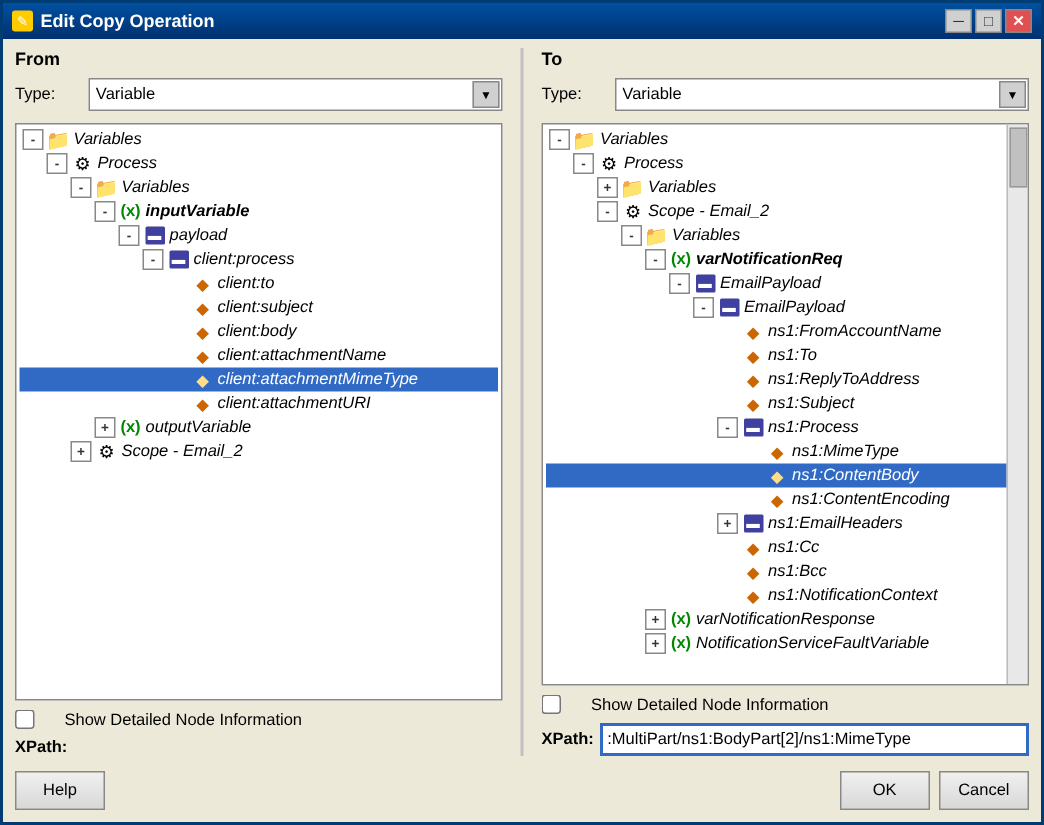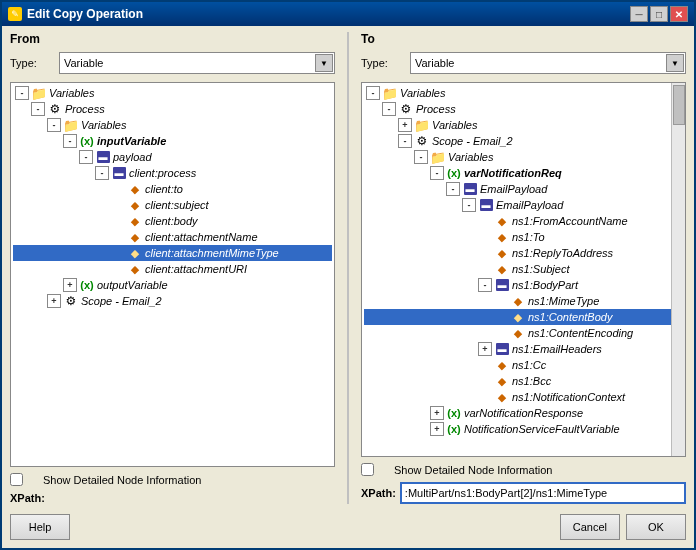--- a/index.html
+++ b/index.html
@@ -647,21 +647,21 @@
             <span class="indent"></span>
             <span class="indent"></span>
             <span class="indent"></span>
             <span class="indent"></span>
             <span class="indent"></span>
             <span class="indent"></span>
             <span class="expander">-</span>
             <span class="node-icon">
                 <span style="background:#4040a0;color:white;font-size:9px;padding:1px 2px;border-radius:1px">▬</span>
               </span>
-            <span class="node-text">ns1:BodyPart</span>
+            <span class="node-text">ns1:Process</span>
           </div>
 
           <div class="tree-row">
             <span class="indent"></span>
             <span class="indent"></span>
             <span class="indent"></span>
             <span class="indent"></span>
             <span class="indent"></span>
             <span class="indent"></span>
             <span class="indent"></span>
@@ -798,18 +798,18 @@
           <span class="xpath-label">XPath:</span>
           <input type="text" class="xpath-input" value=":MultiPart/ns1:BodyPart[2]/ns1:MimeType" style="">
         </div>
       </div>
 
     </div>
 
     <div class="bottom-buttons">
       <button class="btn">Help</button>
       <div class="btn-right-group">
+        <button class="btn">OK</button>
         <button class="btn">Cancel</button>
-        <button class="btn">OK</button>
       </div>
     </div>
   </div>
 </div>
 
 </body></html>

